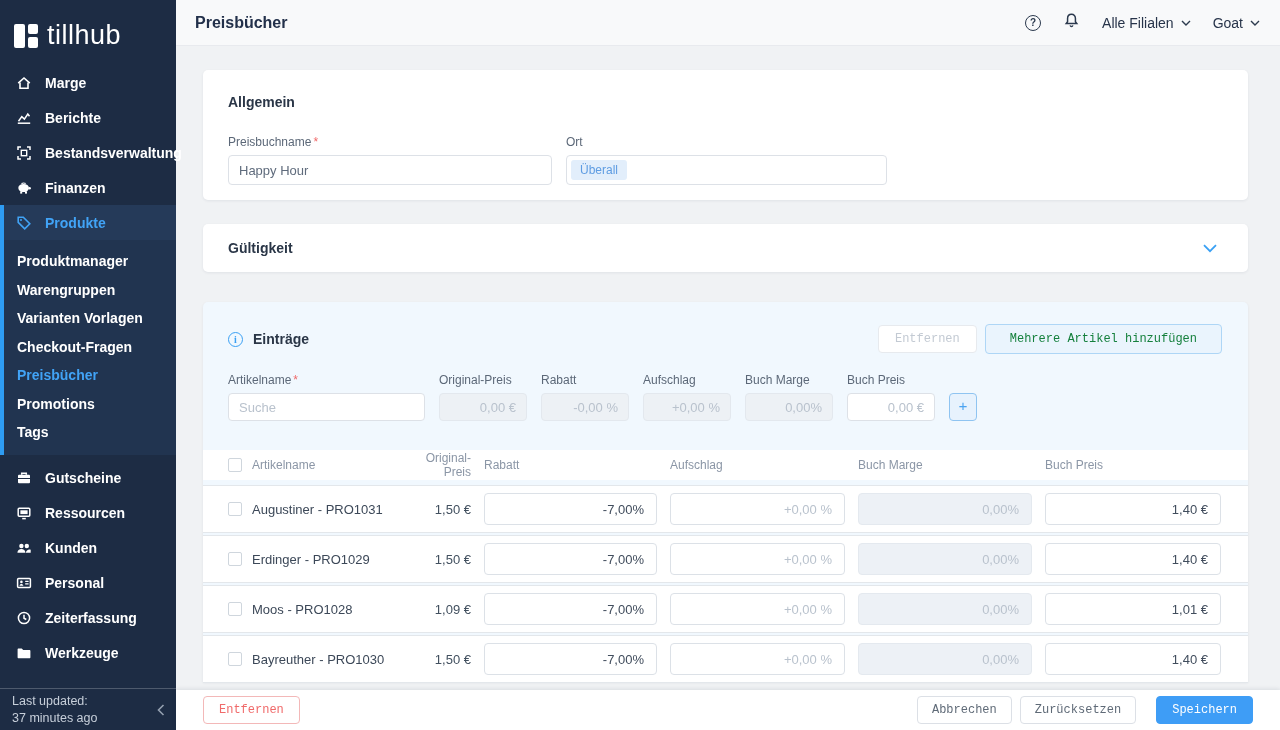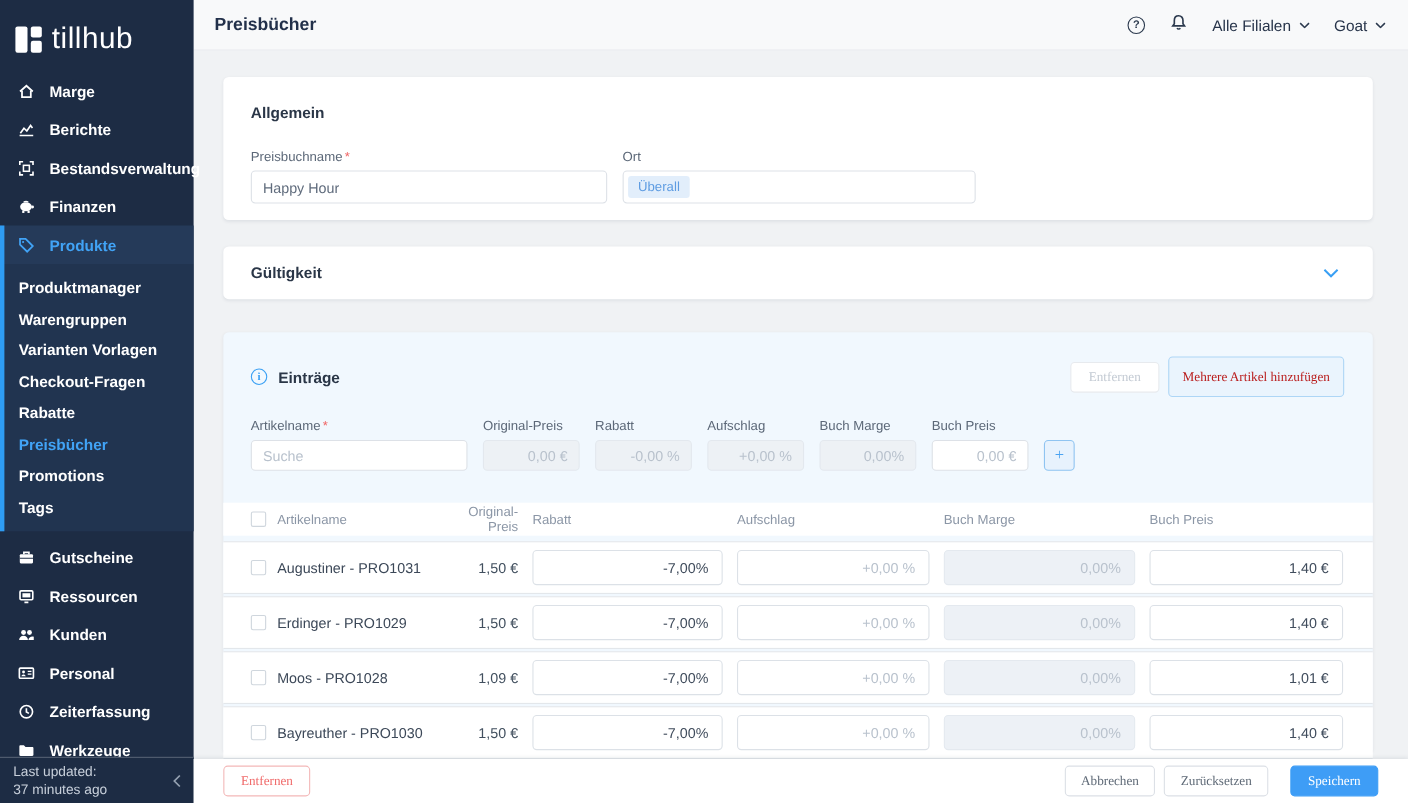--- a/index.html
+++ b/index.html
@@ -45,23 +45,23 @@
   .f-ort { width:321px; }
   .chip-box { height:30px; border:1px solid #dde1e7; border-radius:4px; display:flex; align-items:center; padding:0 4px; background:#fff; }
   .chip { background:#e2eefb; color:#5e9ce2; font-size:12px; padding:3px 9px; border-radius:3px; }
 
   .card-validity { height:48px; margin-top:24px; display:flex; align-items:center; justify-content:space-between; padding:0 31px 0 25px; cursor:pointer; }
 
   .card-entries { margin-top:30px; background:#f1f8fe; height:380px; border-radius:5px 5px 0 0; padding-top:22px; }
   .entries-head { display:flex; align-items:center; padding:0 26px 0 25px; }
   .info-circ { width:15px; height:15px; border:1.5px solid #3aa0f4; border-radius:50%; color:#3aa0f4; font-size:10px; font-weight:700; font-family:"Liberation Serif",serif; display:flex; align-items:center; justify-content:center; }
   .entries-title { font-size:14px; font-weight:700; color:#2a3647; margin-left:10px; }
-  .btn { font-family:Liberation Serif, serif; font-size:12px; border-radius:4px; cursor:pointer; }
+  .btn { font-family:Liberation Mono, monospace; font-size:12px; border-radius:4px; cursor:pointer; }
   .btn-muted { height:28px; padding:0 16px; background:#fff; border:1px solid #e7eaee; color:#c3cad3; margin-left:auto; }
-  .btn-blue-light { height:37px; padding:0 12px; background:#eaf4fd; border:1px solid #aed6f6; color:#b91c1c; margin-left:8px; }
+  .btn-blue-light { height:30px; padding:0 24px; background:#eaf4fd; border:1px solid #aed6f6; color:#15803d; margin-left:8px; }
 
   .entries-form { display:flex; gap:14px; padding:19px 25px 0 25px; align-items:flex-end; }
   .ef-field label { display:block; font-size:12px; color:#5c6878; margin-bottom:6px; }
   .ef-input { height:28px; border:1px solid #dde1e7; border-radius:4px; font-family:"Liberation Sans",sans-serif; font-size:13px; color:#000000; padding:0 10px; background:#fff; outline:none; width:100%; }
   .ef-input::placeholder { color:#b9c2cd; }
   .ef-input.num { text-align:right; }
   .ef-input:disabled { background:#edf1f5; border-color:#e3e8ee; }
   .w-search { width:197px; } .w-num { width:88px; }
   .btn-add { width:28px; height:28px; background:#e7f2fd; border:1px solid #8fc4f1; color:#4aa3f1; font-size:15px; line-height:1; border-radius:4px; }
 
@@ -155,23 +155,20 @@
             <span>Produktmanager</span>
           </div>
         <div class="sub-item">
             <span>Warengruppen</span>
           </div>
         <div class="sub-item">
             <span>Varianten Vorlagen</span>
           </div>
         <div class="sub-item">
             <span>Checkout-Fragen</span>
-          </div>
-        <div class="sub-item">
-            <span>Rabatte</span>
           </div>
         <div class="sub-item active">
             <span>Preisbücher</span>
           </div>
         <div class="sub-item">
             <span>Promotions</span>
           </div>
         <div class="sub-item">
             <span>Tags</span>
           </div>

